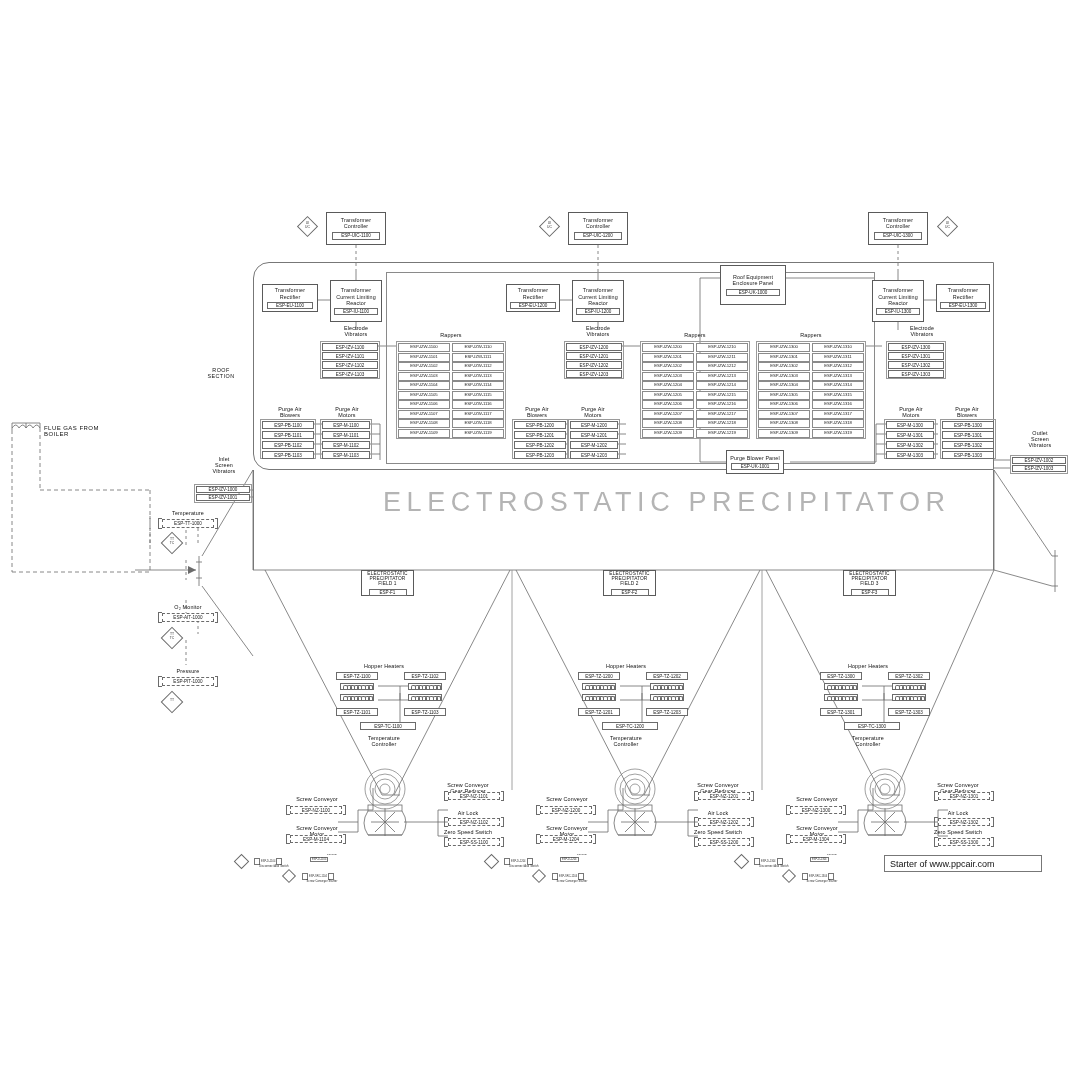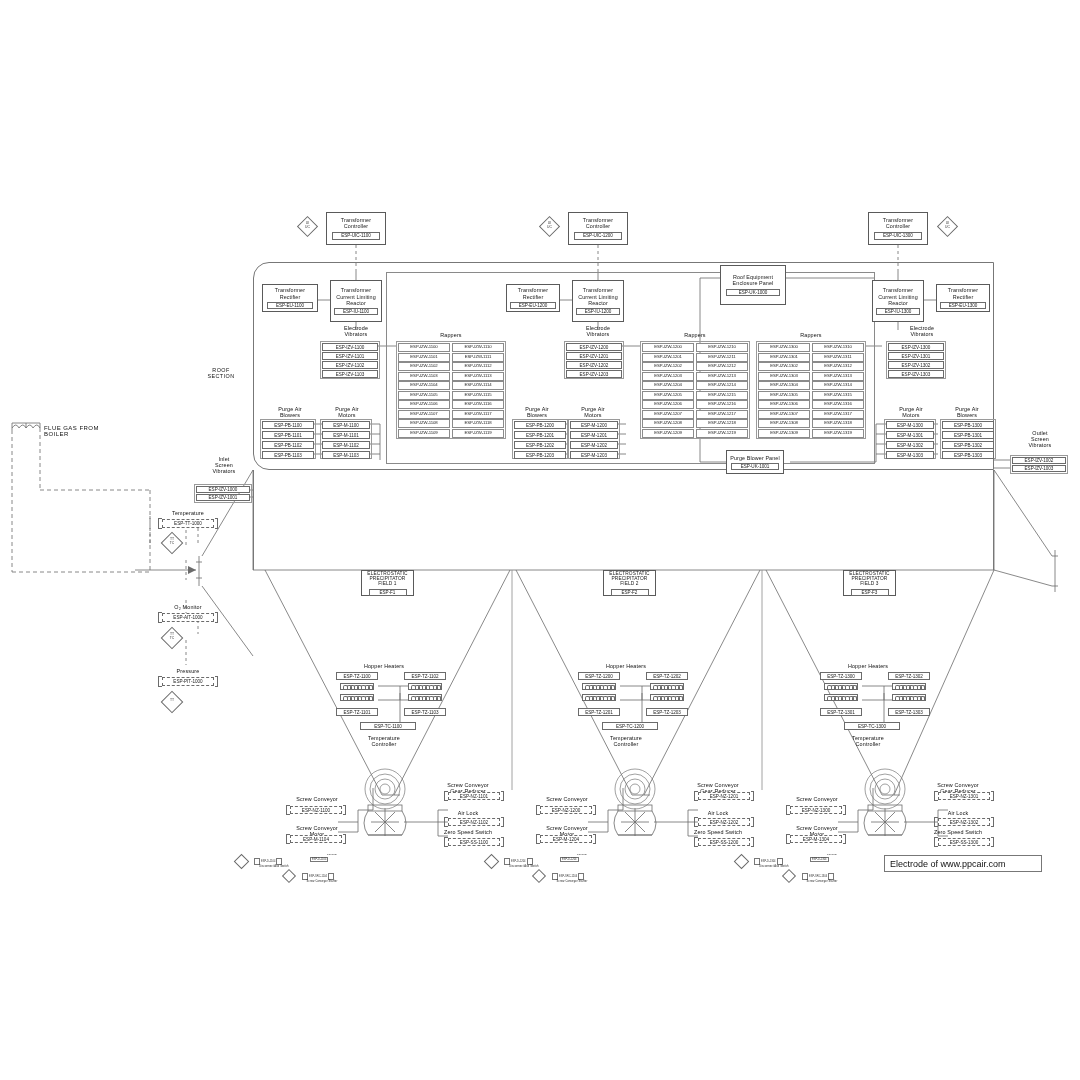--- a/index.html
+++ b/index.html
@@ -210,27 +210,28 @@
       <circle cx="885" cy="789" r="15"></circle>
       <circle cx="885" cy="789" r="10"></circle>
       <circle cx="885" cy="789" r="5"></circle>
     </g>
   </svg>
 
   <div id="roofenc"></div>
   <div id="roofinner"></div>
   <div id="bodybox"></div>
 
+  <div id="bigtitle">ELECTROSTATIC PRECIPITATOR</div>
 
   <div class="lbl cap" style="left:192px;top:367px;width:58px;">ROOF
 SECTION</div>
   <div class="lbl cap" style="left:44px;top:425px;width:90px;text-align:left;font-size:6px;">FLUE GAS FROM
 BOILER</div>
 
-  <div id="credit">Electrode of www.ppcair.com</div>
+  <div id="credit">Starter of www.ppcair.com</div>
 
   <div class="box" style="left:326px;top:212px;width:60px;height:33px;">
     <div class="ttl">Transformer
 Controller</div>
     <div class="tagb" style="position:relative;left:0;top:0;width:48px;height:8px;margin:1px 0 2px;">ESP-UIC-1100</div>
   </div>
   <div class="dia" style="left:300px;top:219px;width:15px;height:15px;"></div>
   <div class="diatxt" style="left:300px;top:222px;width:15px;white-space:pre-line;">UI
 UC</div>
 

